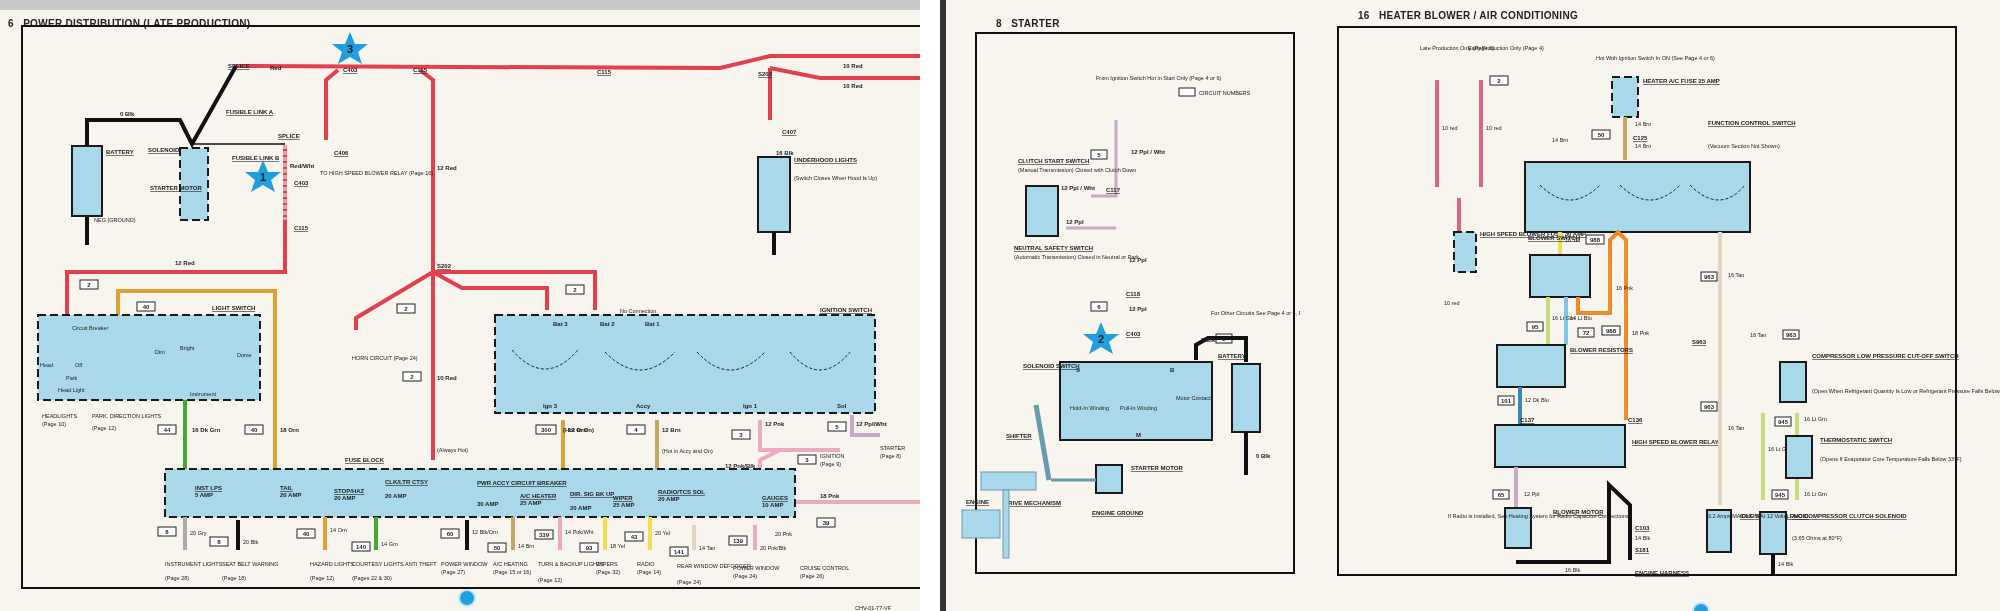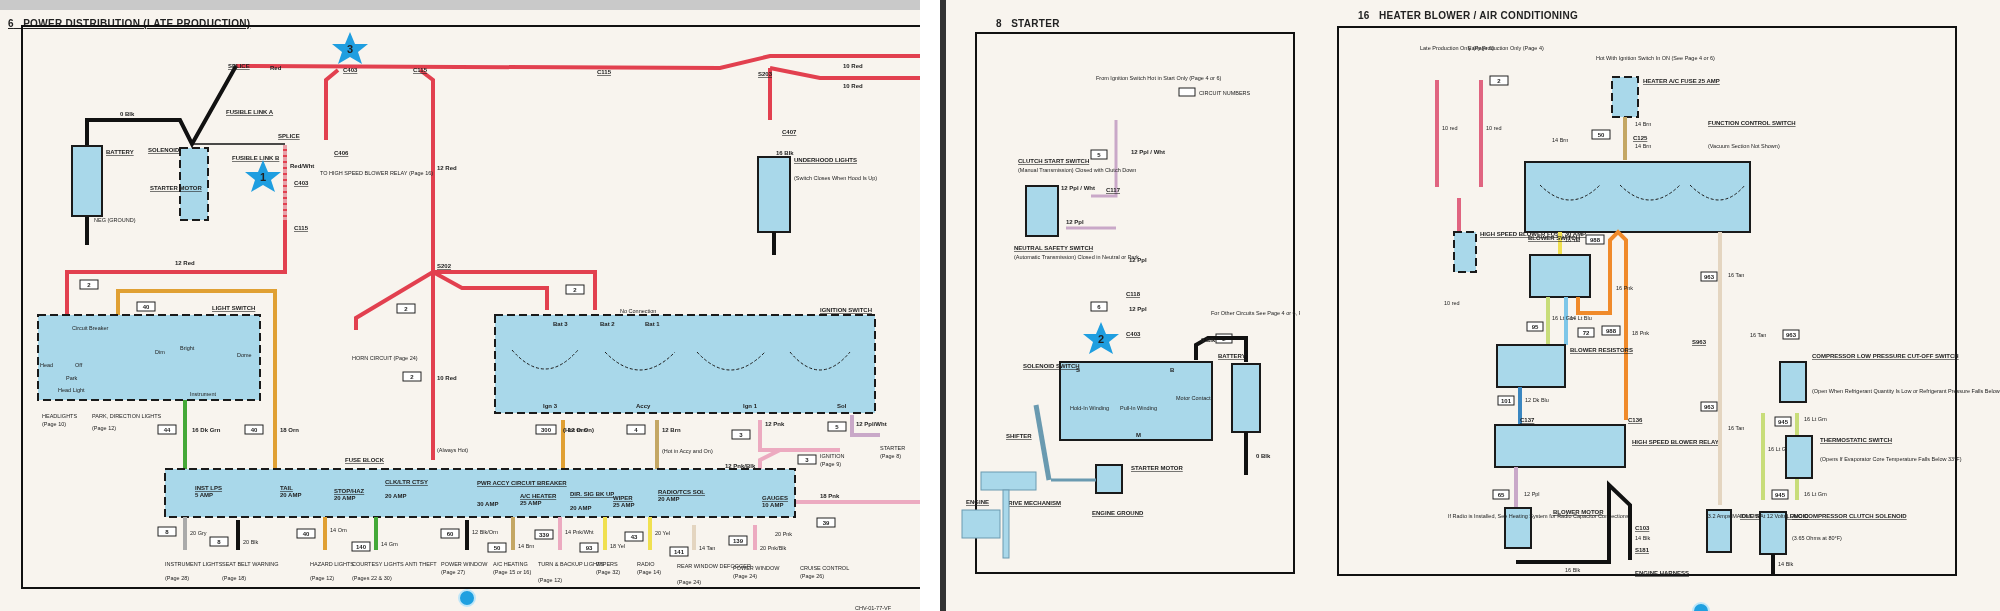--- a/index.html
+++ b/index.html
@@ -17,21 +17,21 @@
   .box{fill:#a9d8ea;stroke:#1a1a1a;stroke-width:2;}
   .dbox{fill:#a9d8ea;stroke:#1a1a1a;stroke-width:2;stroke-dasharray:8 4;}
   .cn{fill:#fff;stroke:#222;stroke-width:1;}
   .cnt{font-size:6px;font-weight:bold;text-anchor:middle;}
   .frame{fill:none;stroke:#111;stroke-width:2;}
 </style>
 </head>
 <body>
 
 <div class="page" id="page-a">
-  <div class="ptitle" style="left:8px;text-decoration:underline;">
+  <div class="ptitle" style="left:8px;">
     <span>6</span>&nbsp;&nbsp;
     <span>POWER DISTRIBUTION (LATE PRODUCTION)</span>
   </div>
   <svg width="920" height="601" viewBox="0 0 920 601">
     <rect class="frame" x="22" y="16" width="900" height="562"></rect>
 
     <polyline points="236,56 720,58 770,46 920,46" fill="none" stroke="#e2404f" stroke-width="4"></polyline>
     <polyline points="770,58 820,68 920,68" fill="none" stroke="#e2404f" stroke-width="4"></polyline>
     <polyline points="770,58 770,110" fill="none" stroke="#e2404f" stroke-width="4"></polyline>
     <polyline points="338,60 326,70 326,130" fill="none" stroke="#e2404f" stroke-width="4"></polyline>

